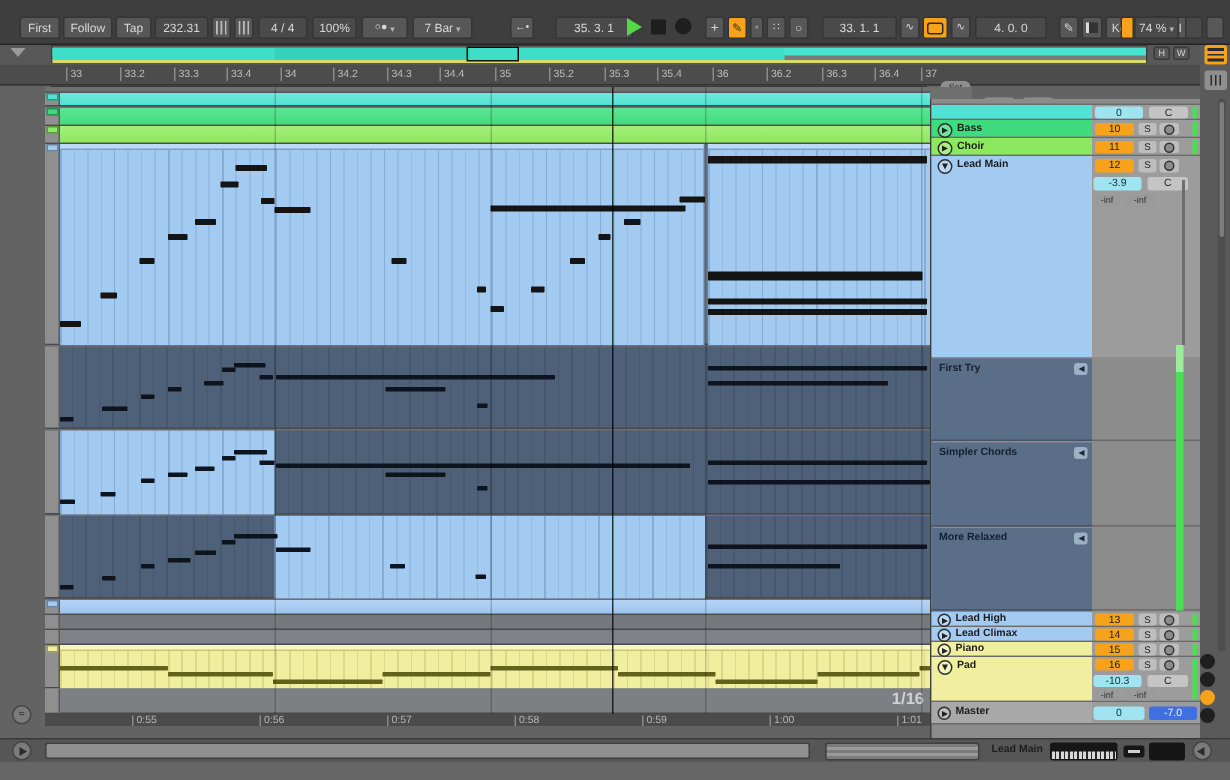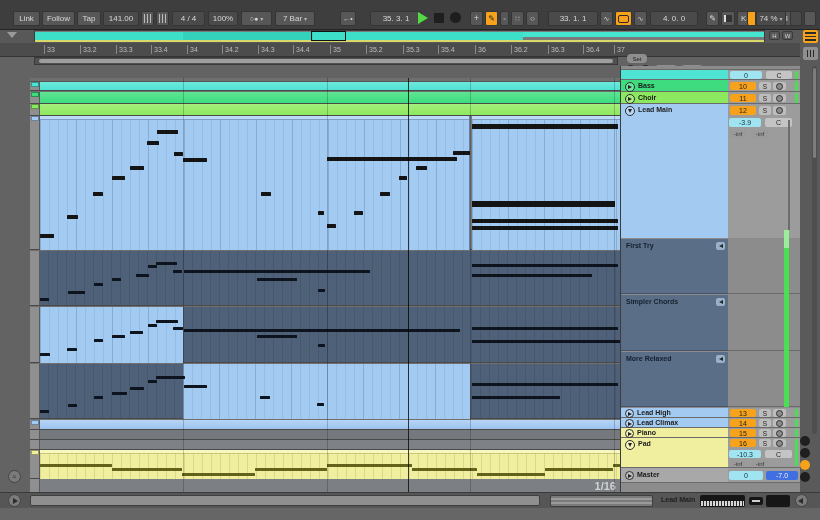--- a/index.html
+++ b/index.html
@@ -31,21 +31,21 @@
   .bluebox{position:absolute;background:#3f6fe0;border-radius:2px;color:#eef;font-size:7px;display:flex;align-items:center;justify-content:center;}
   .panbox{position:absolute;background:#c4c4c4;border-radius:2px;color:#222;font-size:7px;display:flex;align-items:center;justify-content:center;}
   .infbox{position:absolute;background:#9a9a9a;border-radius:2px;color:#333;font-size:6px;display:flex;align-items:center;justify-content:center;}
   .meterv{position:absolute;width:3px;background:#4ade52;border-radius:1px;}
   .recdot{width:5px;height:5px;border:1px solid #333;border-radius:50%;background:#8c8c8c;}
   .foldci{width:8px;height:8px;border:1px solid #2e2e2e;border-radius:50%;display:flex;align-items:center;justify-content:center;margin-right:3px;flex:none;background:rgba(255,255,255,0.25);}
   .tri-r{width:0;height:0;border-left:4px solid #222;border-top:2.5px solid transparent;border-bottom:2.5px solid transparent;}
   .tri-d{width:0;height:0;border-top:4px solid #222;border-left:2.5px solid transparent;border-right:2.5px solid transparent;}
   .hname{display:flex;align-items:flex-start;padding:2px 0 0 4px;font-size:7px;font-weight:bold;color:#1b1b1b;box-sizing:border-box;}
   
-  #timeline{position:absolute;left:30px;top:78px;width:590px;height:426px;background:#6f6f6f;}
+  #timeline{position:absolute;left:30px;top:58px;width:590px;height:426px;background:#6f6f6f;padding-left:28px;}
   .row{position:absolute;left:0;width:590px;box-sizing:border-box;border-bottom:1px solid #4a4a4a;}
   .margin{position:absolute;left:0;top:0;width:10px;height:100%;background:#8f8f8f;border-right:1px solid #5a5a5a;box-sizing:border-box;}
   .stub{position:absolute;left:1px;width:8px;height:5px;border:1px solid rgba(0,0,0,0.35);box-sizing:border-box;}
   .note{position:absolute;border-radius:0.5px;}
   .gridblue{background-image:repeating-linear-gradient(90deg,rgba(25,60,110,0.10) 0 1px,transparent 1px 9px),repeating-linear-gradient(90deg,rgba(25,60,110,0.12) 0 1px,transparent 1px 36px);}
   .gridslate{background-image:repeating-linear-gradient(90deg,rgba(0,0,0,0.10) 0 1px,transparent 1px 9px);}
   .gridyel{background-image:repeating-linear-gradient(90deg,rgba(100,100,0,0.16) 0 1px,transparent 1px 9px);}
   
   #headers{position:absolute;left:620px;top:66px;width:180px;height:426px;background:#8c8c8c;border-left:1px solid #3c3c3c;box-sizing:border-box;}
   .hrow{position:absolute;left:0;width:180px;box-sizing:border-box;border-bottom:1px solid #6a6a6a;}
@@ -57,24 +57,24 @@
   #statusbar{position:absolute;left:0;top:492px;width:820px;height:16px;background:#565656;border-top:1px solid #3a3a3a;}
   .hintlines{background:repeating-linear-gradient(180deg,#7b7b7b 0 2px,#9a9a9a 2px 4px);}
   .roundbtn{position:absolute;width:13px;height:13px;border-radius:50%;background:#7b7b7b;border:1px solid #454545;display:flex;align-items:center;justify-content:center;box-sizing:border-box;}
 </style>
 </head>
 <body>
 
 <div id="app">
 
   <div id="toolbar">
-    <div class="tbtn" style="left:13px;width:27px;">Link</div>
+    <div class="tbtn" style="left:13px;width:27px;">First</div>
     <div class="tbtn" style="left:42px;width:33px;">Follow</div>
     <div class="tbtn" style="left:77px;width:24px;">Tap</div>
-    <div class="tbtn dark" style="left:103px;width:36px;">141.00</div>
+    <div class="tbtn dark" style="left:103px;width:36px;">232.31</div>
     <div class="tbtn" style="left:141px;width:13px;">
         <span class="nudge"></span>
       </div>
     <div class="tbtn" style="left:156px;width:13px;">
         <span class="nudge"></span>
       </div>
     <div class="tbtn dark" style="left:172px;width:33px;">4 / 4</div>
     <div class="tbtn dark" style="left:208px;width:30px;">100%</div>
     <div class="tbtn" style="left:241px;width:31px;">
         <span class="tico" style="font-size:7px;">○●</span>

